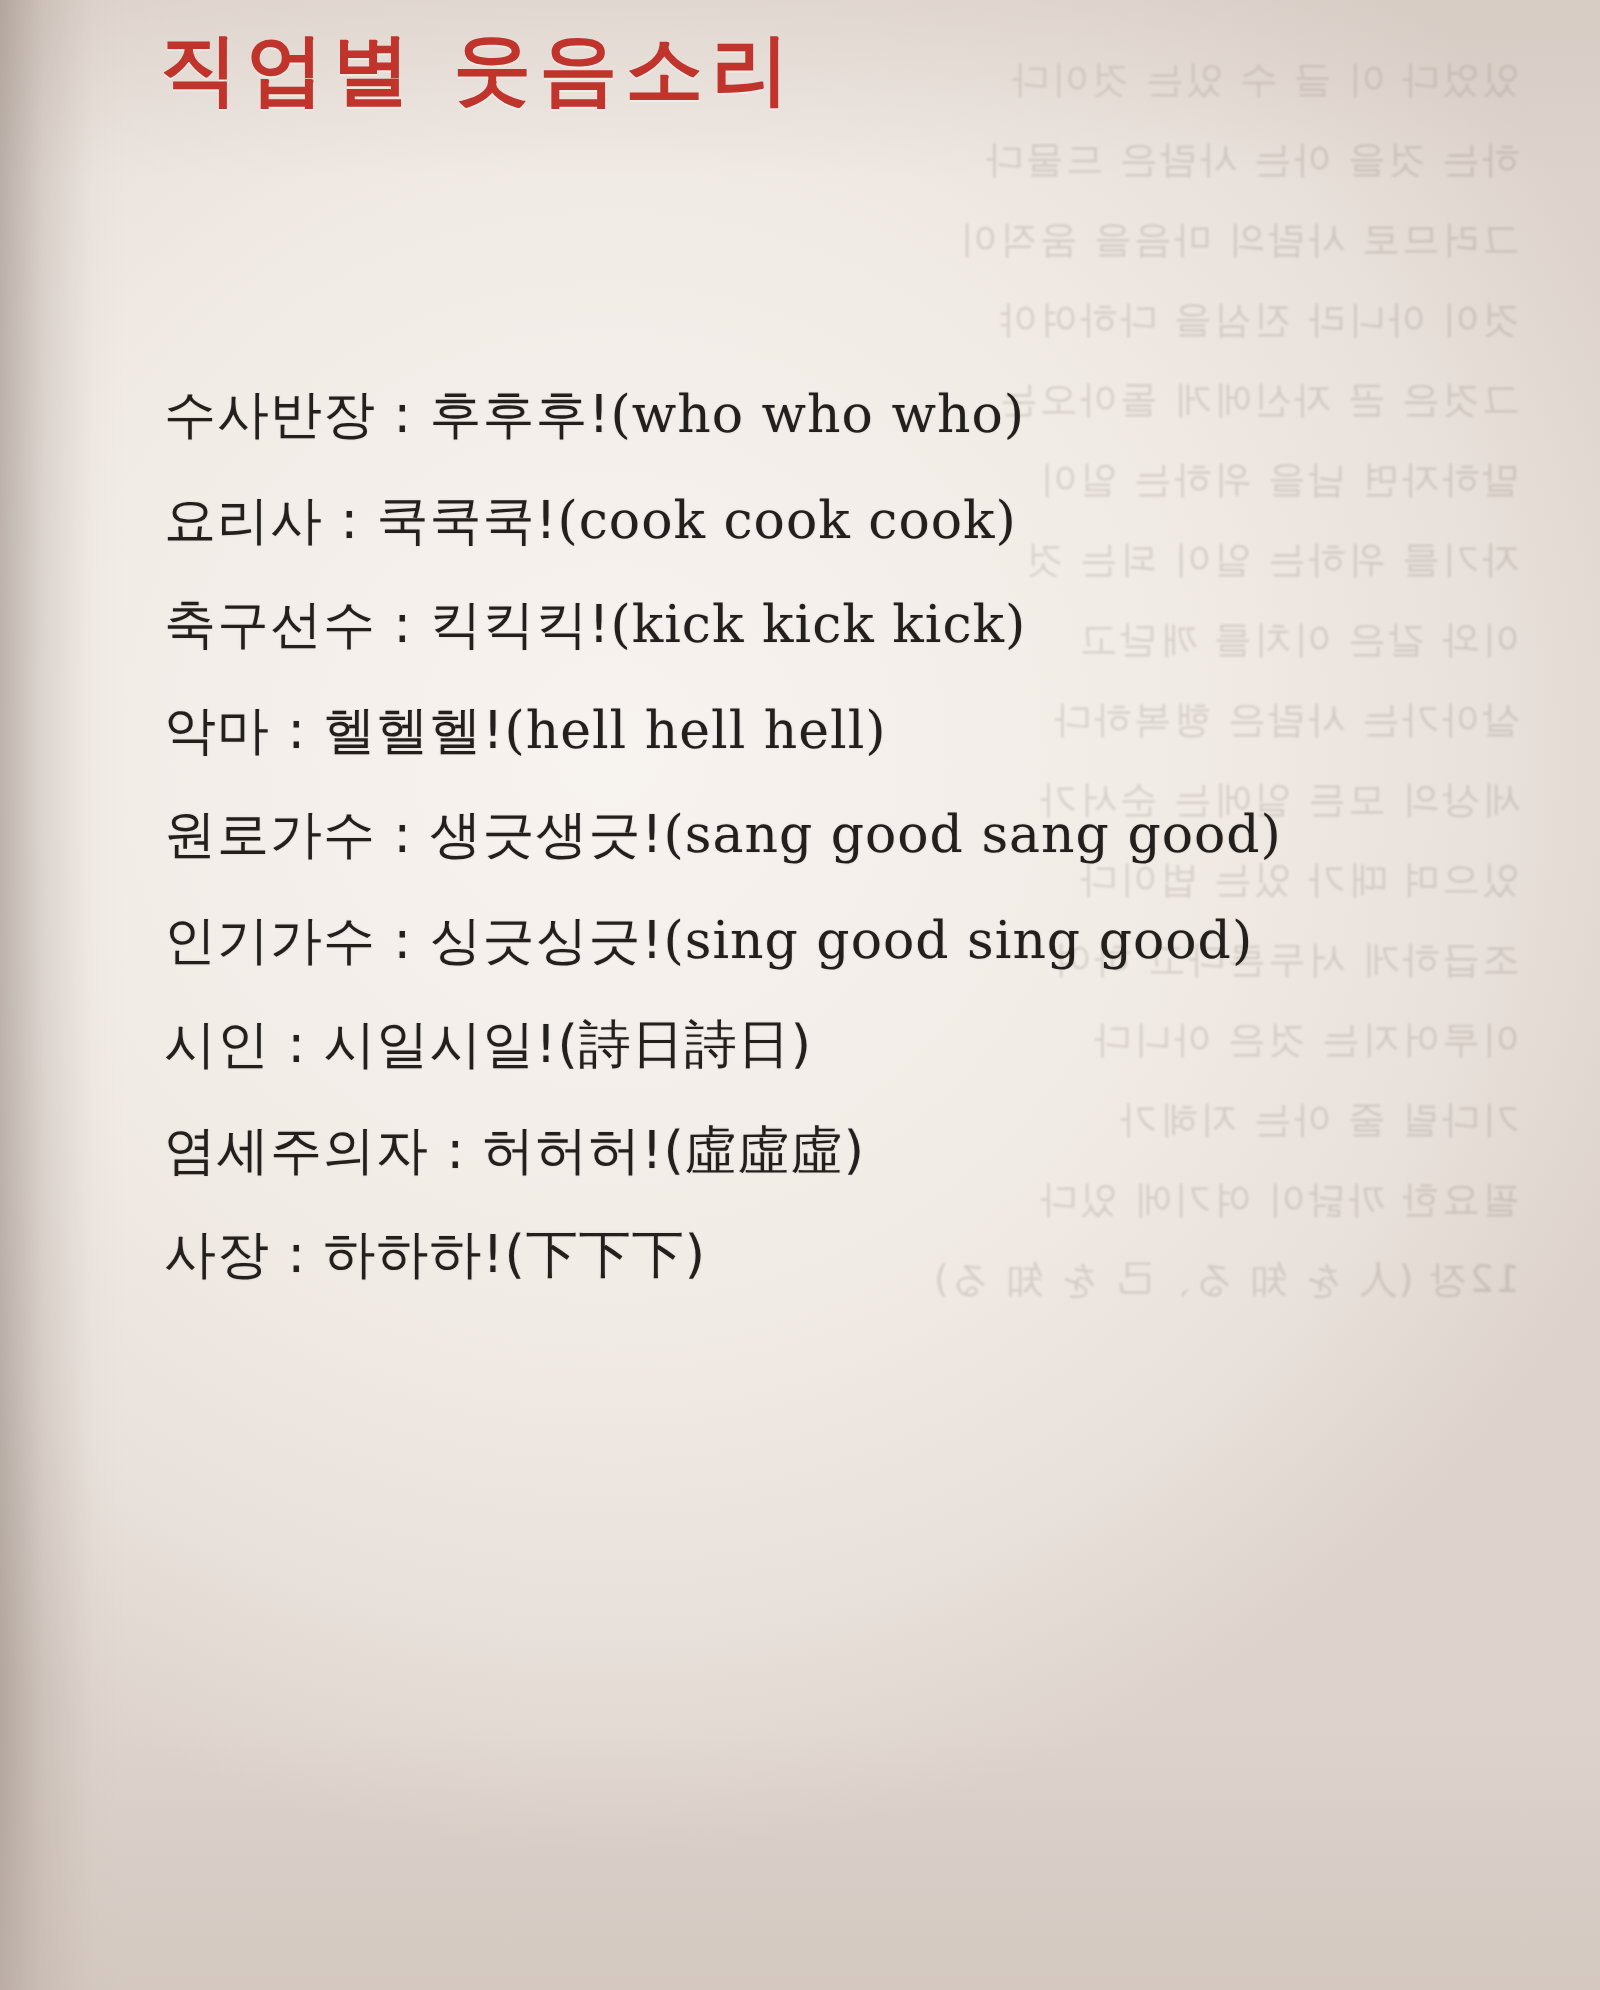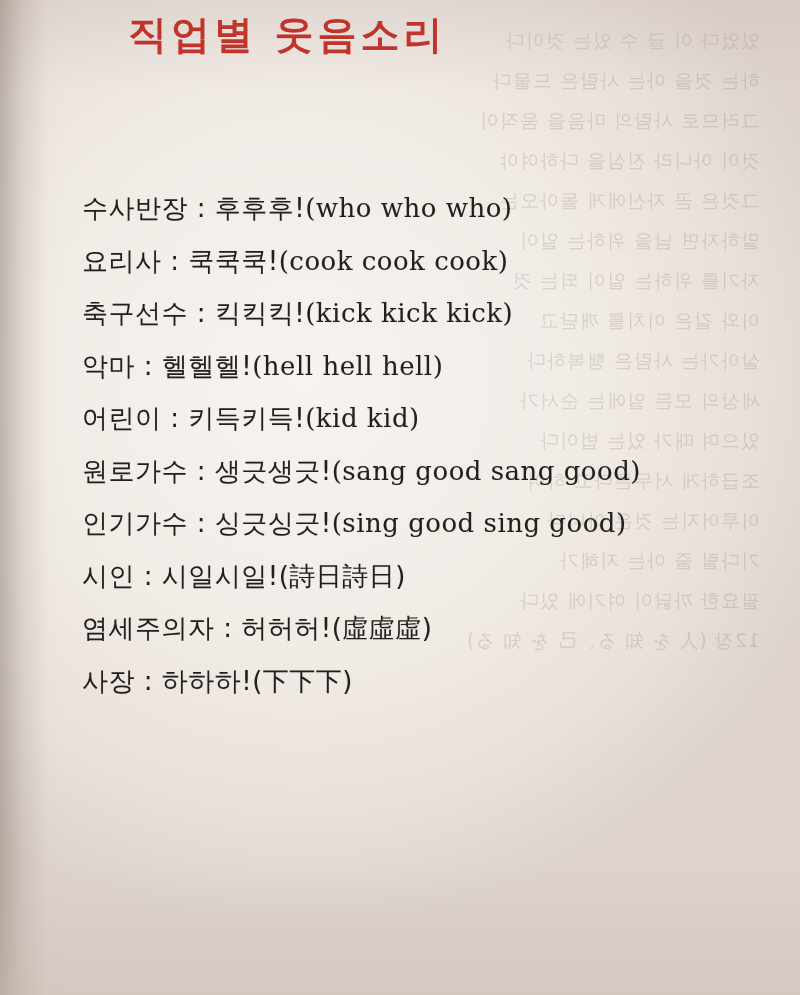--- a/index.html
+++ b/index.html
@@ -70,21 +70,20 @@
   #title {
     position: absolute;
     left: 80px;
     top: 8px;
     font-size: 39px;
     font-weight: bold;
     color: #c0342c;
     letter-spacing: 4px;
     font-family: "DejaVu Sans", "Liberation Sans", sans-serif;
     text-shadow: 0 1px 0 rgba(255,255,255,0.4);
-    margin-left: 48px;
   }
 
   
   #list {
     position: absolute;
     left: 82px;
     top: 182px;
     right: 8px;
   }
   .line {
@@ -141,23 +140,20 @@
     <div class="line">
       <span class="ko">요리사 : 쿡쿡쿡!</span><span class="en">(cook cook cook)</span>
     </div>
     <div class="line">
       <span class="ko">축구선수 : 킥킥킥!</span><span class="en">(kick kick kick)</span>
     </div>
     <div class="line">
       <span class="ko">악마 : 헬헬헬!</span><span class="en">(hell hell hell)</span>
     </div>
     <div class="line">
-      <span class="ko">어린이 : 키득키득!</span><span class="en">(kid kid)</span>
-    </div>
-    <div class="line">
       <span class="ko">원로가수 : 생긋생긋!</span><span class="en">(sang good sang good)</span>
     </div>
     <div class="line">
       <span class="ko">인기가수 : 싱긋싱긋!</span><span class="en">(sing good sing good)</span>
     </div>
     <div class="line">
       <span class="ko">시인 : 시일시일!</span><span class="ko">(詩日詩日)</span>
     </div>
     <div class="line">
       <span class="ko">염세주의자 : 허허허!</span><span class="ko">(虛虛虛)</span>

